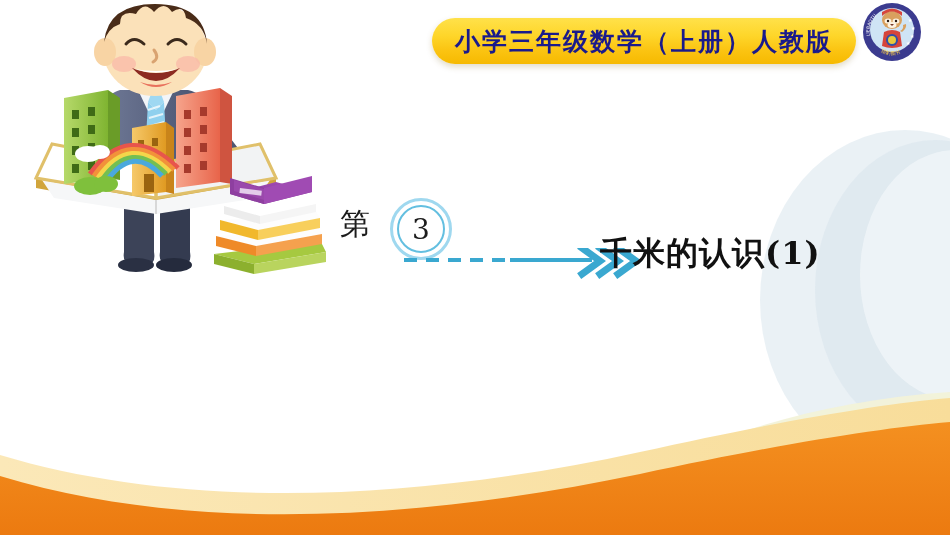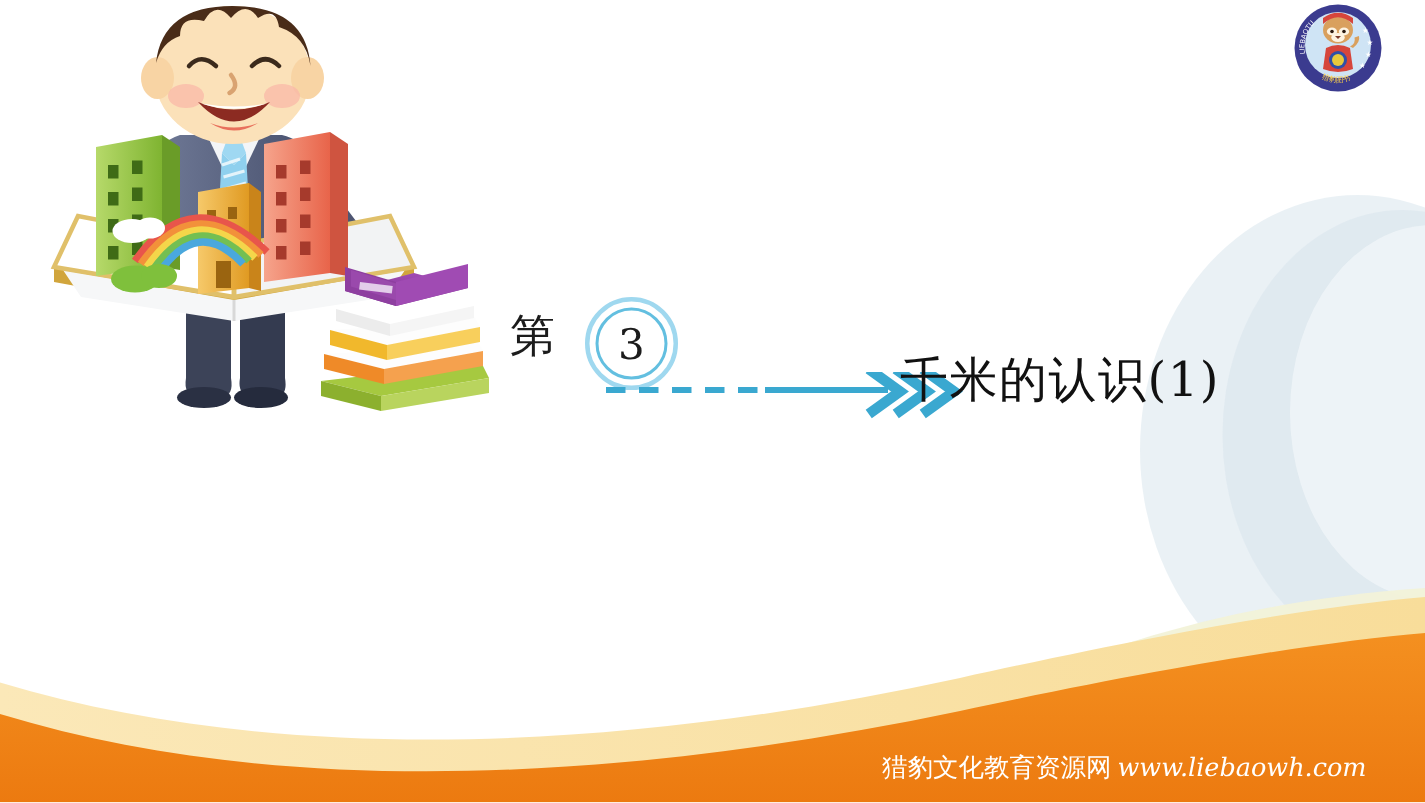--- a/index.html
+++ b/index.html
@@ -106,21 +106,21 @@
     top: 52px;
     width: 260px;
     height: 34px;
   }
 
   .main-title {
     position: absolute;
     left: 600px;
     top: 232px;
     font-family: "DejaVu Serif", "Liberation Serif", serif;
-    font-weight: normal;
+    font-weight: bold;
     font-size: 32px;
     color: #111111;
     letter-spacing: 1px;
     white-space: nowrap;
   }
 
   
   .illustration {
     position: absolute;
     left: 8px;
@@ -345,20 +345,23 @@
       <path d="M252,214 L252,222 L308,210 L308,202 Z" fill="#f5f5f5"></path>
 
       <path d="M222,192 L256,202 L304,190 L268,180 Z" fill="url(#bookPurple)"></path>
       <path d="M222,176 L256,186 L256,202 L222,192 Z" fill="#8e3fa0"></path>
       <path d="M256,186 L304,174 L304,190 L256,202 Z" fill="#a04bb3"></path>
       <path d="M226,178 L256,187 L256,198 L226,189 Z" fill="#9a49ac"></path>
       <rect x="232" y="186" width="22" height="5" fill="#e3cdea" transform="rotate(7 232 186)"></rect>
     </g>
   </svg>
 
+  <div class="title-pill">
+    <span class="title-pill-text">小学三年级数学（上册）人教版</span>
+  </div>
 
   <svg class="logo-badge" width="60" height="60" viewBox="0 0 60 60">
     <circle cx="30" cy="30" r="29" fill="#3b3b8f"></circle>
     <circle cx="30" cy="28" r="22" fill="#cfe4f5"></circle>
 
     <g fill="#ffffff" font-size="5" font-family="DejaVu Sans, sans-serif">
       <text x="46" y="20">★</text>
       <text x="49" y="28">★</text>
       <text x="48" y="36">★</text>
       <text x="44" y="43">★</text>
@@ -406,17 +409,14 @@
       <g fill="none" stroke="#3aa8d0" stroke-width="7" stroke-linecap="square">
         <path d="M178,0 L196,13 L178,26"></path>
         <path d="M196,0 L214,13 L196,26"></path>
         <path d="M214,0 L232,13 L214,26"></path>
       </g>
     </svg>
   </div>
 
   <div class="main-title">千米的认识(1)</div>
 
-  <div class="footer-text">
-    <span>猎豹文化教育资源网</span><span class="footer-url">www.liebaowh.com</span>
-  </div>
 
 </div>
 
 </body></html>

